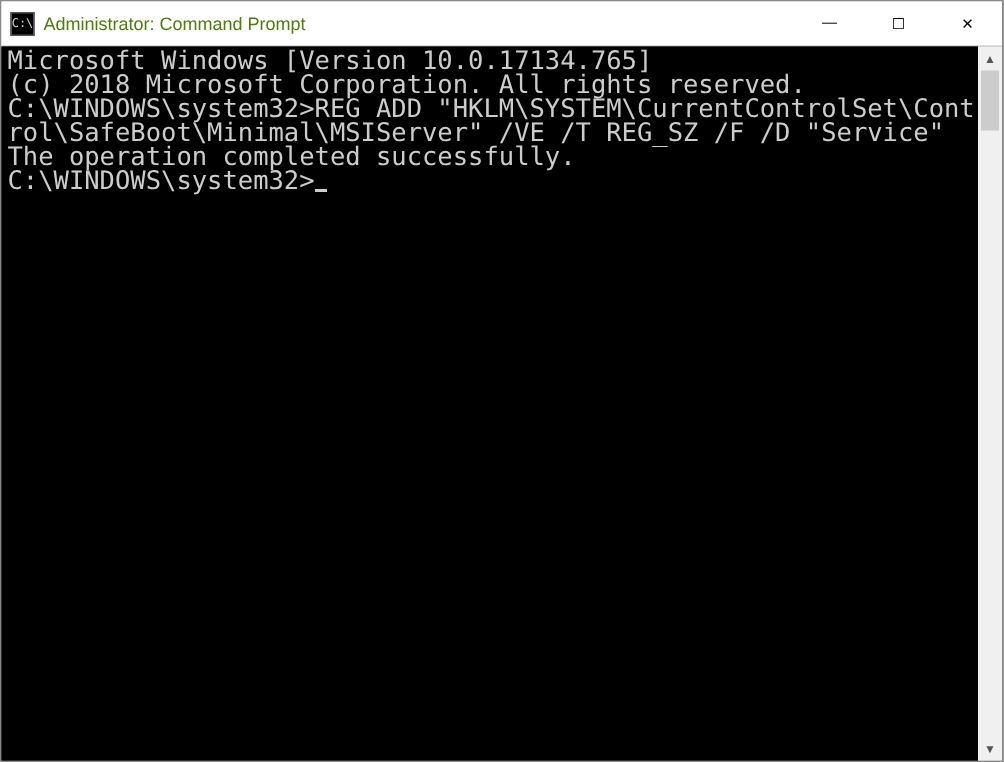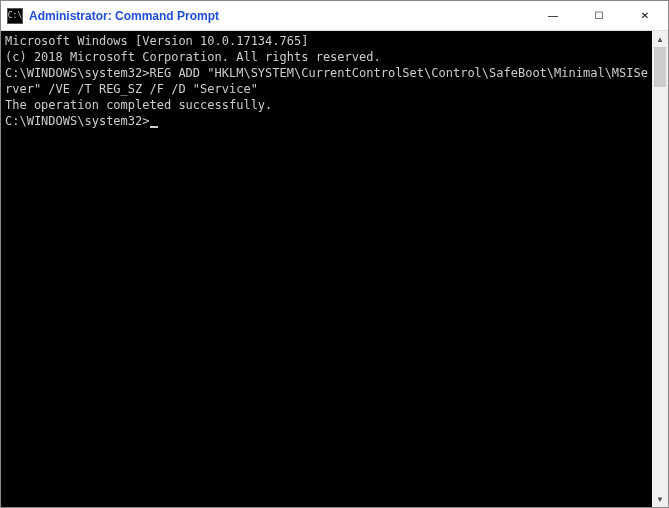--- a/index.html
+++ b/index.html
@@ -38,23 +38,22 @@
       display: inline-flex;
       align-items: center;
       justify-content: center;
       font-size: 8px;
       color: #ccc;
       font-family: Consolas, monospace;
       margin-right: 6px;
     }
     .title-text {
       font-size: 12px;
-      color: #1d4ed8;
+      color: #4d7c0f;
       flex: 1;
-      font-weight: bold;
     }
     .window-controls {
       display: flex;
       height: 100%;
     }
     .ctrl {
       width: 46px;
       height: 100%;
       display: flex;
       align-items: center;
@@ -67,21 +66,21 @@
       flex: 1;
       display: flex;
       background: #000;
       position: relative;
     }
     .terminal {
       flex: 1;
       background: #000;
       color: #ccc;
       font-family: Consolas, "Lucida Console", monospace;
-      font-size: 12px;
+      font-size: 17px;
       line-height: 16px;
       padding: 2px 0 2px 4px;
       white-space: pre-wrap;
       word-break: break-all;
       overflow: hidden;
     }
     .scrollbar {
       width: 16px;
       background: #f0f0f0;
       display: flex;

